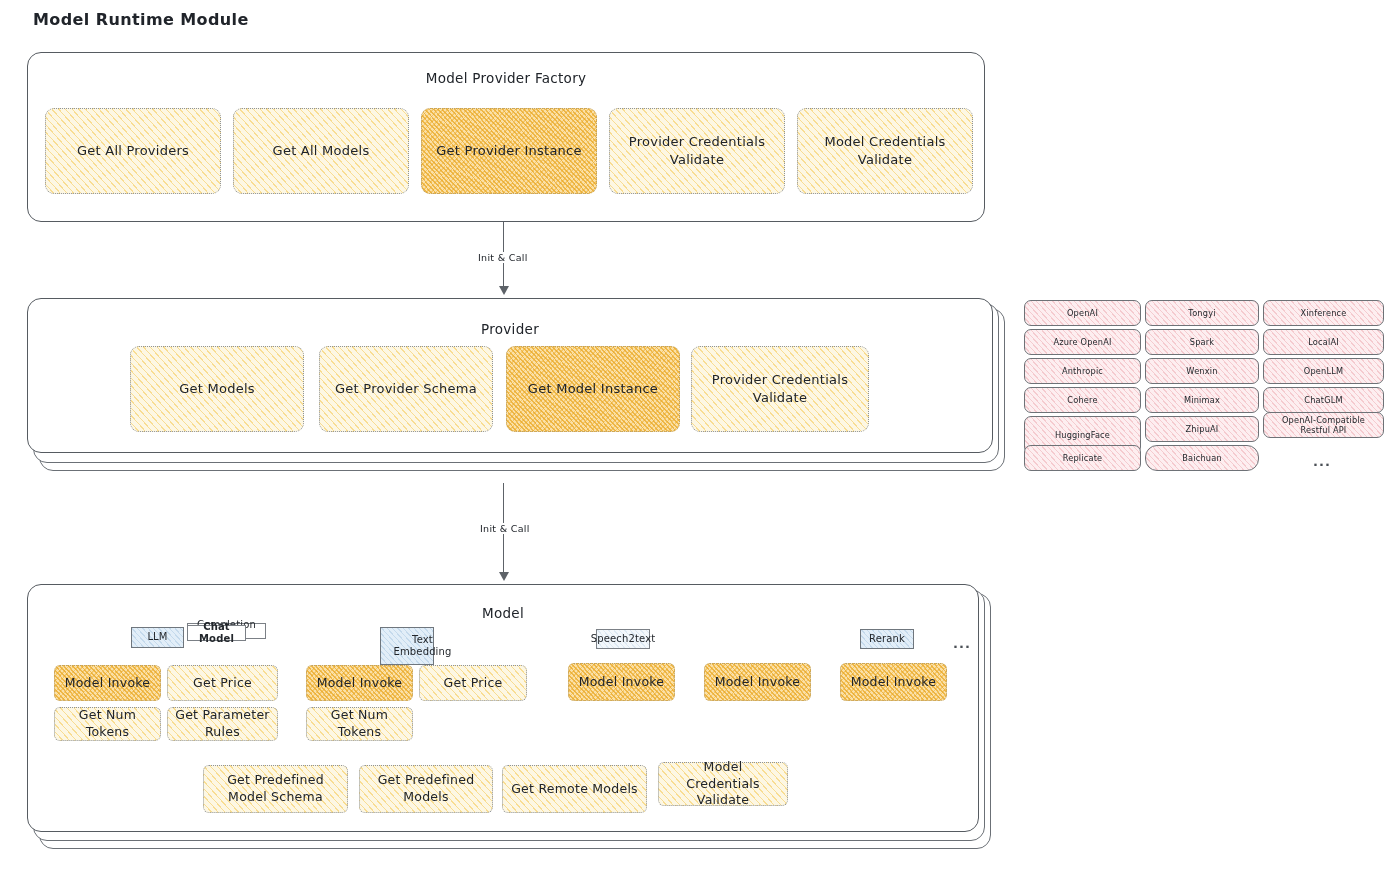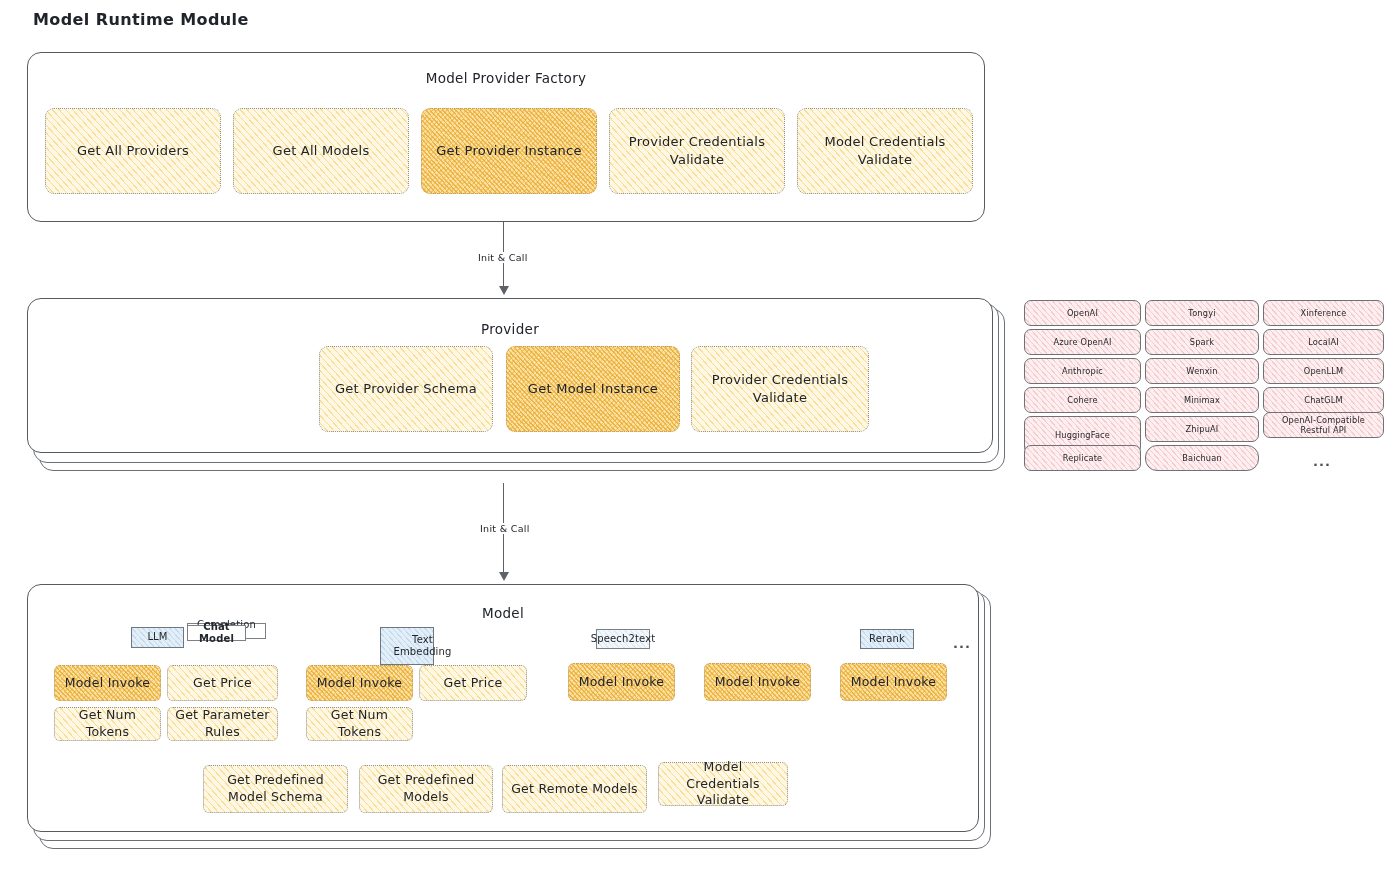--- a/index.html
+++ b/index.html
@@ -204,20 +204,21 @@
     <div class="arrow-line" style="height:68px;"></div>
     <div class="arrow-head" style="left:-4.3px; top:64px;"></div>
   </div>
   <div class="arrow-label" style="left:474px; top:252px;">Init &amp; Call</div>
 
   <div class="stack-l2" style="left:39px; top:308px; width:966px; height:163px;"></div>
   <div class="stack-l1" style="left:33px; top:303px; width:966px; height:160px;"></div>
   <div class="panel" style="left:27px; top:298px; width:966px; height:155px; z-index:2;">
     <div class="panel-title" style="top:22px;">Provider</div>
 
+    <div class="hbox" style="left:102px; top:47px; width:174px; height:86px;">Get Models</div>
     <div class="hbox" style="left:291px; top:47px; width:174px; height:86px;">Get Provider Schema</div>
     <div class="hbox hl" style="left:478px; top:47px; width:174px; height:86px;">Get Model Instance</div>
     <div class="hbox" style="left:663px; top:47px; width:178px; height:86px;">Provider Credentials Validate</div>
   </div>
 
   <div style="position:absolute; left:1024px; top:299px; width:360px; height:180px;">
 
     <div class="pchip" style="left:0px; top:1px; width:117px; height:26px;">OpenAI</div>
     <div class="pchip" style="left:0px; top:30px; width:117px; height:26px;">Azure OpenAI</div>
     <div class="pchip" style="left:0px; top:59px; width:117px; height:26px;">Anthropic</div>

